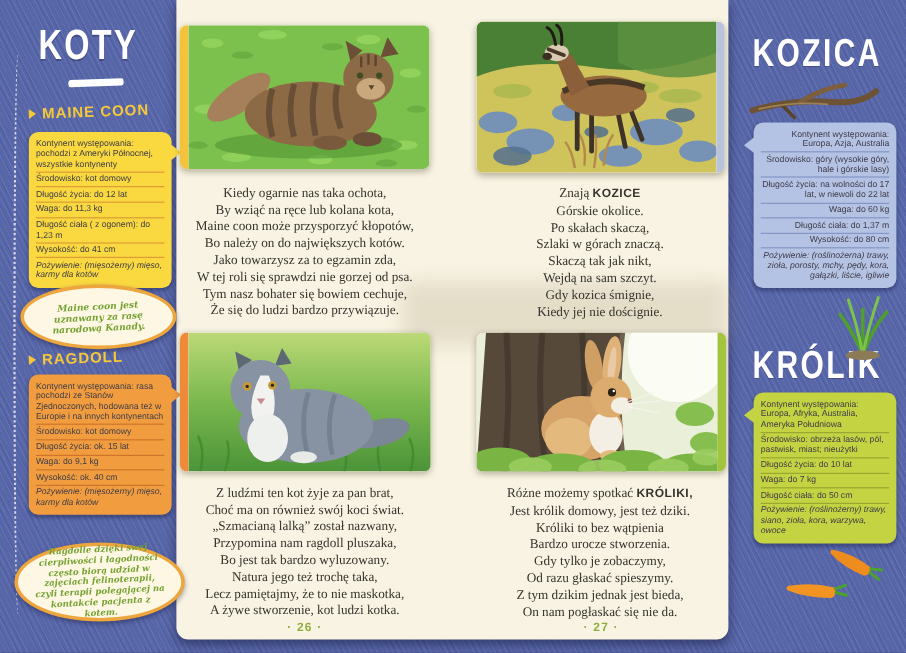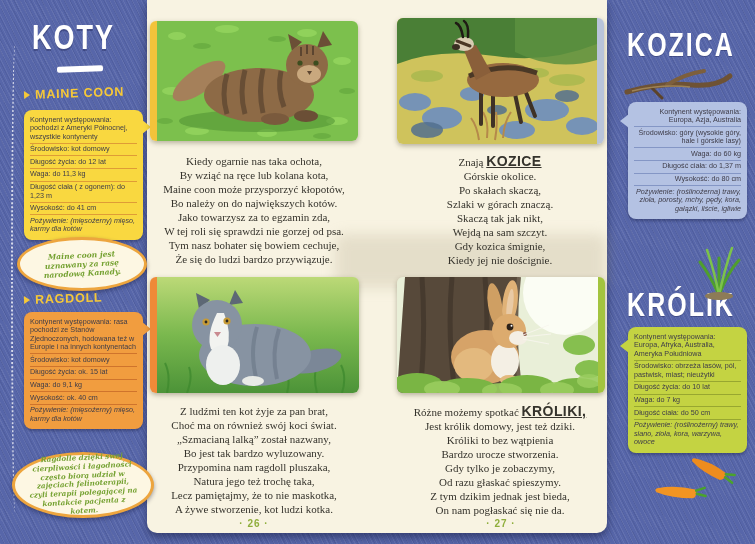--- a/index.html
+++ b/index.html
@@ -45,21 +45,21 @@
     box-shadow:0 2px 4px rgba(15,20,55,.4);}
   .badge span{transform:rotate(-3deg);display:block;}
   
   .photo{position:absolute;display:flex;border-radius:6px;overflow:hidden;
     box-shadow:0 2px 5px rgba(60,55,30,.35);}
   .photo svg{display:block;flex:1;}
   .strip{width:7px;flex:0 0 7px;}
   
   .poem{position:absolute;text-align:center;font-family:"Liberation Serif",serif;
     font-size:11px;line-height:14px;color:#35332c;}
-  .kw{font-family:"Liberation Sans",sans-serif;font-weight:bold;font-size:14px;letter-spacing:.4px;text-decoration:underline;}
+  .kw{font-family:"Liberation Sans",sans-serif;font-weight:bold;font-size:10px;letter-spacing:.4px;}
   .page-num{position:absolute;text-align:center;font-weight:bold;font-size:10px;
     letter-spacing:1px;color:#8fae3c;}
   .illu{position:absolute;z-index:5;}
 </style>
 </head>
 <body>
 
 <div id="root">
 
   <div class="cream"></div>
@@ -199,22 +199,22 @@
         <circle cx="70" cy="44" r="1.4" fill="#2c2a24"></circle>
       <path d="M57 55 h7 l-3.5 5 z" fill="#c98a90"></path>
       <ellipse cx="96" cy="104" rx="11" ry="5" fill="#e8eae6"></ellipse>
     </svg>
   </div>
 
   <div class="poem" style="left:156px;top:404px;width:196px;">
       <div>Z ludźmi ten kot żyje za pan brat,</div>
       <div>Choć ma on również swój koci świat.</div>
       <div>„Szmacianą lalką” został nazwany,</div>
+      <div>Przypomina nam ragdoll pluszaka,</div>
       <div>Bo jest tak bardzo wyluzowany.</div>
-      <div>Przypomina nam ragdoll pluszaka,</div>
       <div>Natura jego też trochę taka,</div>
       <div>Lecz pamiętajmy, że to nie maskotka,</div>
       <div>A żywe stworzenie, kot ludzi kotka.</div>
     </div>
 
   <div class="page-num" style="left:150px;top:518px;width:208px;">· 26 ·</div>
 
   <div class="photo" style="left:397px;top:18px;width:207px;height:126px;">
     <svg viewBox="0 0 200 126" preserveAspectRatio="none">
       <rect width="200" height="126" fill="#cfc35c"></rect>
@@ -350,20 +350,21 @@
   <svg class="illu" style="left:622px;top:62px;" width="115" height="42" viewBox="0 0 115 42">
     <path d="M5 30 Q40 20 70 23 Q95 25 108 14" stroke="#6e5234" stroke-width="5" fill="none" stroke-linecap="round"></path>
     <path d="M45 23 Q62 12 82 9" stroke="#7d5f3c" stroke-width="4" fill="none" stroke-linecap="round"></path>
     <path d="M30 26 L40 36" stroke="#5c432a" stroke-width="3" stroke-linecap="round"></path>
     <path d="M10 29 Q40 22 68 25" stroke="#a98f5f" stroke-width="1.5" fill="none" opacity=".8"></path>
   </svg>
 
   <div class="fact-box box-blue tab-l" style="left:628px;top:102px;">
       <div class="fact">Kontynent występowania: Europa, Azja, Australia</div>
       <div class="fact">Środowisko: góry (wysokie góry, hale i górskie lasy)</div>
+      <div class="fact">Długość życia: na wolności do 17 lat, w niewoli do 22 lat</div>
       <div class="fact">Waga: do 60 kg</div>
       <div class="fact">Długość ciała: do 1,37 m</div>
       <div class="fact">Wysokość: do 80 cm</div>
       <div class="fact">Pożywienie: (roślinożerna) trawy, zioła, porosty, mchy, pędy, kora, gałązki, liście, igliwie</div>
     </div>
 
   <svg class="illu" style="left:692px;top:240px;" width="55" height="60" viewBox="0 0 55 60">
     <g stroke="#4f9e2e" stroke-width="3" fill="none" stroke-linecap="round">
       <path d="M27 55 V18"></path>
         <path d="M27 55 Q18 35 8 22"></path>

